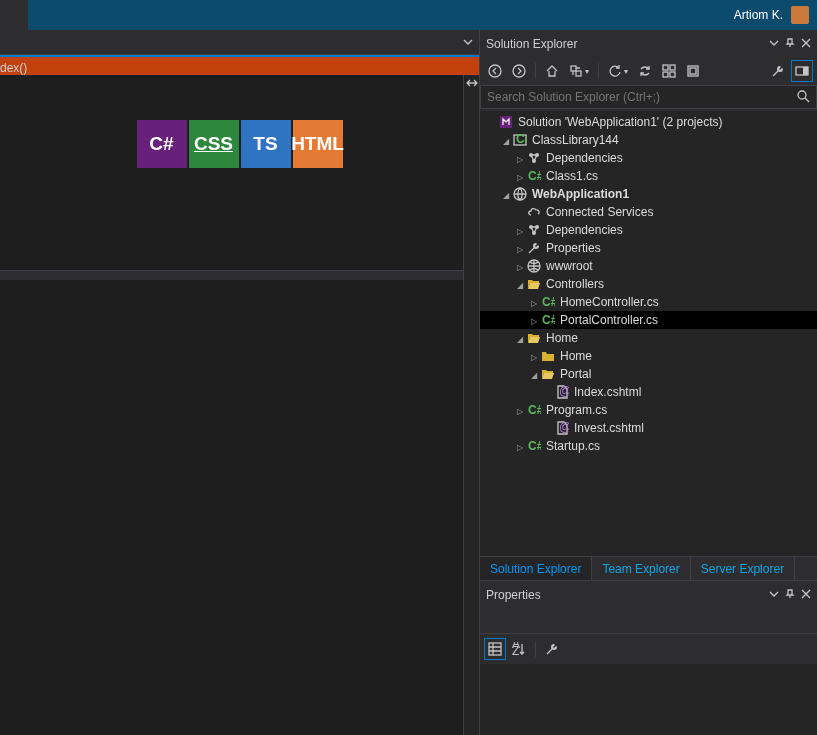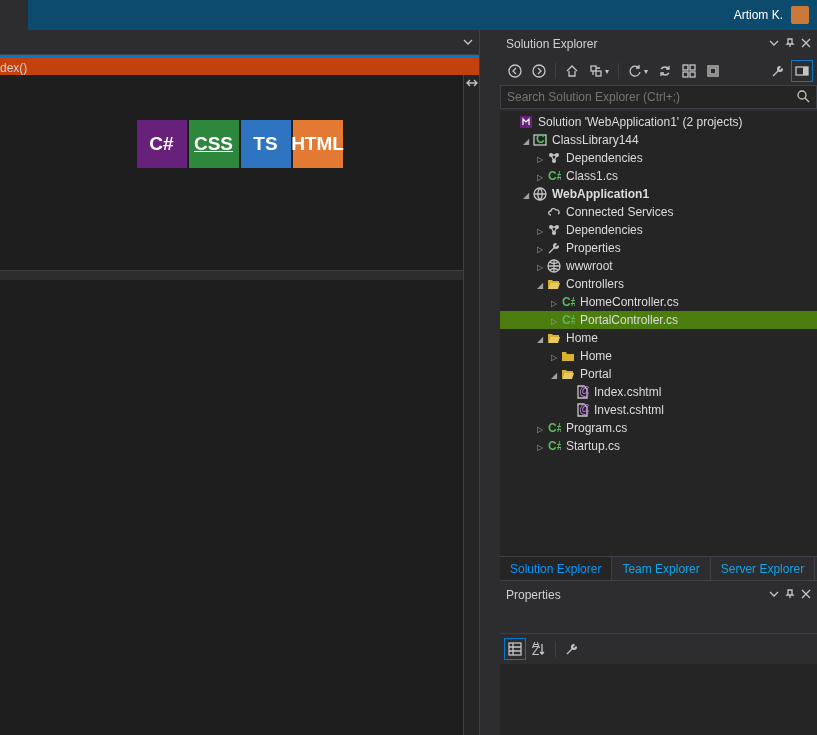--- a/index.html
+++ b/index.html
@@ -16,36 +16,36 @@
   .lang-tiles { display:flex; gap:2px; }
   .tile { width:50px; height:48px; display:flex; align-items:center; justify-content:center; font-weight:bold; font-size:19px; color:#fff; font-family:"Segoe UI", sans-serif;}
   .tile.csharp { background:#68217a;}
   .tile.css   { background:#2d883e;text-decoration:underline;}
   .tile.ts    { background:#2f74c0;}
   .tile.html  { background:#e37933;}
   .ed-gutter-right { position:absolute; right:0; top:0; bottom:0; width:16px; background:#252526; border-left:1px solid #3f3f46;}
   .ed-gutter-right .splitter { height:16px; display:flex; align-items:center; justify-content:center; color:#a0a0a0;}
   .ed-divider { position:absolute; left:0; right:16px; top:195px; height:10px; border-top:1px solid #3f3f46; background:#2d2d30;}
   
-  .right { flex:1; display:flex; flex-direction:column; min-width:0;margin-left:20px;}
+  .right { flex:1; display:flex; flex-direction:column; min-width:0;}
   .panel-title { height:27px; background:#2d2d30; display:flex; align-items:center; padding:0 6px; color:#d0d0d0; position:relative;}
   .panel-title .tools { margin-left:auto; display:flex; gap:6px; color:#a0a0a0;}
   .panel-title .tools span { cursor:default; }
   .se-toolbar { height:28px; background:#2d2d30; display:flex; align-items:center; padding:0 4px; gap:2px;}
   .tb-btn { width:22px; height:22px; display:flex; align-items:center; justify-content:center; color:#c5c5c5; border:1px solid transparent;}
   .tb-btn.sel { border:1px solid #007acc;}
   .tb-btn svg { width:14px; height:14px; }
   .tb-sep { width:1px; height:16px; background:#3f3f46; margin:0 3px;}
   .tb-dd { font-size:8px; color:#c5c5c5; margin-left:-4px; margin-right:4px;}
   .se-search { height:24px; background:#252526; border:1px solid #3f3f46; display:flex; align-items:center; padding:0 6px; margin:0 0 2px 0;gap:12px;}
   .se-search input { flex:1; background:transparent; border:0; outline:0; color:#d0d0d0; font-size:12px;}
   .se-search .mag { color:#d0d0d0;}
   .se-tree { flex:1; overflow:auto; background:#252526; padding:2px 0;}
   .node { display:flex; align-items:center; height:18px; padding-left:6px; white-space:nowrap; color:#dcdcdc;}
-  .node.sel { background:#4d7c0f;}
+  .node.sel { background:#000000;}
   .node.bold > .label { font-weight:bold; }
   .arrow { width:12px; text-align:center; color:#a0a0a0; font-size:10px;}
   .arrow.exp::before { content:"◢"; font-size:8px;}
   .arrow.col::before { content:"▷"; font-size:8px; }
   .arrow.none { visibility:hidden;}
   .ic { width:16px; height:16px; display:inline-flex; align-items:center; justify-content:center; margin-right:4px;}
   .ic svg { width:14px; height:14px;}
   .i0{padding-left:6px}.i1{padding-left:20px}.i2{padding-left:34px}.i3{padding-left:48px}.i4{padding-left:62px}
   .label { }
   .bottom-tabs { height:24px; background:#2d2d30; border-top:1px solid #3f3f46; display:flex; align-items:stretch;}
@@ -431,37 +431,37 @@
         </div>
       <div class="node i4">
           <span class="arrow none"></span>
           <span class="ic">
             <svg>
               <use href="#i-cshtml"></use>
             </svg>
           </span>
           <span class="label">Index.cshtml</span>
         </div>
+      <div class="node i2">
+          <span class="arrow col"></span>
+          <span class="ic">
+            <svg>
+              <use href="#i-cs"></use>
+            </svg>
+          </span>
+          <span class="label">Program.cs</span>
+        </div>
       <div class="node i4">
           <span class="arrow none"></span>
           <span class="ic">
             <svg>
               <use href="#i-cshtml"></use>
             </svg>
           </span>
           <span class="label">Invest.cshtml</span>
-        </div>
-      <div class="node i2">
-          <span class="arrow col"></span>
-          <span class="ic">
-            <svg>
-              <use href="#i-cs"></use>
-            </svg>
-          </span>
-          <span class="label">Program.cs</span>
         </div>
       <div class="node i2">
           <span class="arrow col"></span>
           <span class="ic">
             <svg>
               <use href="#i-cs"></use>
             </svg>
           </span>
           <span class="label">Startup.cs</span>
         </div>

